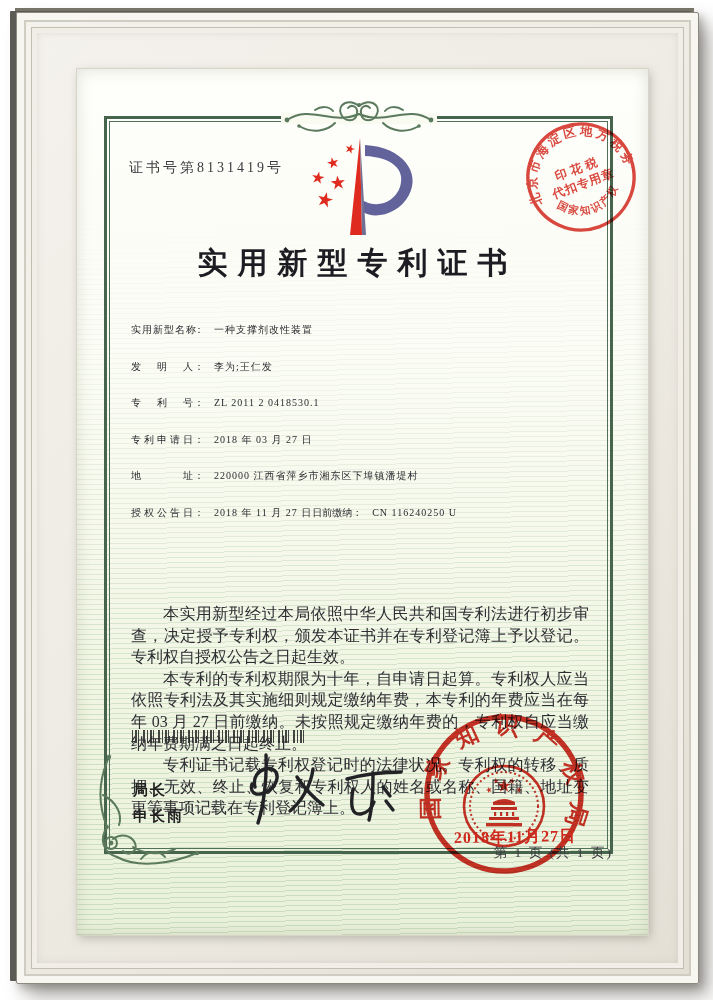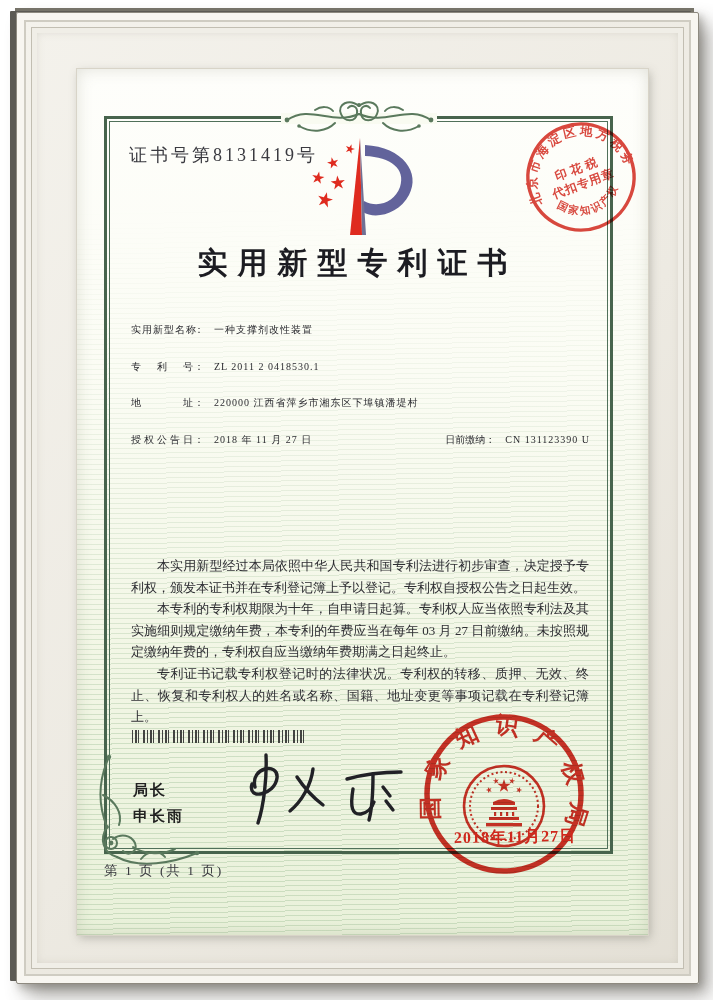--- a/index.html
+++ b/index.html
@@ -21,45 +21,45 @@
   .paper::before{content:"";position:absolute;inset:0;pointer-events:none;
          background:repeating-linear-gradient(179deg, rgba(122,168,118,.28) 0 1px, rgba(255,255,255,0) 1px 5px);
          -webkit-mask-image:linear-gradient(180deg, rgba(0,0,0,0) 0 16%, rgba(0,0,0,.45) 45%, #000 78%);
          mask-image:linear-gradient(180deg, rgba(0,0,0,0) 0 16%, rgba(0,0,0,.45) 45%, #000 78%);}
   
   .cert{position:absolute;left:27px;top:47px;width:503px;height:732px;border:3px solid #47644d;}
   .cert::before{content:"";position:absolute;inset:2px;border:1px solid #50705a;pointer-events:none;}
   .orn-top{position:absolute;left:50%;top:-23px;transform:translateX(-50%);}
   .orn-corner{position:absolute;left:-18px;top:636px;}
   
-  .certno{position:absolute;left:22px;top:24px;font-size:18px;letter-spacing:3px;color:#3a3a40;}
+  .certno{position:absolute;left:22px;top:40px;font-size:14px;letter-spacing:3px;color:#3a3a40;}
   .logo{position:absolute;left:196px;top:16px;}
   .title{position:absolute;left:0;right:12px;top:124px;text-align:center;font-size:30px;font-weight:700;
          letter-spacing:10px;text-indent:10px;color:#1c1c22;}
   .fields{position:absolute;left:24px;right:20px;top:204px;font-size:10px;color:#2b2b30;}
   .frow{height:36.5px;white-space:nowrap;}
   .flabel{display:inline-block;width:6.3em;text-align:justify;text-align-last:justify;letter-spacing:1px;}
   .fcolon{display:inline-block;margin-right:10px;}
   .fvalue{letter-spacing:1px;}
-  .frow.split{display:flex;justify-content:space-between;}
-  .paras{position:absolute;left:24px;right:21px;top:436px;font-size:13px;line-height:21.6px;
+  .frow.split{display:flex;justify-content:flex-start;}
+  .paras{position:absolute;left:24px;right:21px;top:484px;font-size:16px;line-height:21.6px;
          text-align:justify;color:#2e2e33;}
   .paras p{margin:0;text-indent:2em;}
   .barcode{position:absolute;left:25px;top:611px;width:172px;height:13px;opacity:.88;
          background:repeating-linear-gradient(90deg,#2c2c2c 0 1px,transparent 1px 3px,#2c2c2c 3px 5px,
                     transparent 5px 6px,#2c2c2c 6px 7px,transparent 7px 11px,#2c2c2c 11px 13px,transparent 13px 15px);}
   .sig-block{position:absolute;left:26px;top:658px;font-family:Liberation Serif, serif;
          font-size:15px;font-weight:700;color:#222;line-height:26px;letter-spacing:2px;}
   .sig-hand{position:absolute;left:118px;top:628px;}
   
   .seal-main{position:absolute;left:312px;top:590px;mix-blend-mode:multiply;opacity:.93;}
   .seal-date{position:absolute;left:318px;top:708px;width:180px;text-align:center;color:#cf281c;
          font-size:16px;font-weight:700;letter-spacing:1px;transform:rotate(-1deg);}
   .seal-tax{position:absolute;left:416px;top:0px;transform:rotate(-20deg);mix-blend-mode:multiply;opacity:.9;}
-  .pagefoot{position:absolute;left:27px;width:509px;top:793px;text-align:left;font-size:13.5px;
+  .pagefoot{position:absolute;left:27px;width:509px;top:775px;text-align:right;font-size:13.5px;
          letter-spacing:2px;color:#3a3a40;}
 </style>
 </head>
 <body>
 
 <div class="scene">
   <div class="photo">
     <div class="lip"></div>
 
     <div class="paper">
@@ -141,31 +141,37 @@
           </g>
         </svg>
 
         <div class="title">实用新型专利证书</div>
 
         <div class="fields">
           <div class="frow">
             <span class="flabel">实用新型名称</span><span class="fcolon">：</span><span class="fvalue">一种支撑剂改性装置</span>
           </div>
           <div class="frow">
+            <span class="flabel">发明人</span><span class="fcolon">：</span><span class="fvalue">李为;王仁发</span>
+          </div>
+          <div class="frow">
             <span class="flabel">专利号</span><span class="fcolon">：</span><span class="fvalue">ZL 2011 2 0418530.1</span>
+          </div>
+          <div class="frow">
+            <span class="flabel">专利申请日</span><span class="fcolon">：</span><span class="fvalue">2018 年 03 月 27 日</span>
           </div>
           <div class="frow">
             <span class="flabel">地址</span><span class="fcolon">：</span><span class="fvalue">220000 江西省萍乡市湘东区下埠镇潘堤村</span>
           </div>
           <div class="frow split">
             <span>
               <span class="flabel">授权公告日</span><span class="fcolon">：</span><span class="fvalue">2018 年 11 月 27 日</span>
             </span>
             <span>
-              <span>日前缴纳</span><span class="fcolon">：</span><span class="fvalue">CN 131123390 U</span>
+              <span>日前缴纳</span><span class="fcolon">：</span><span class="fvalue">CN 116240250 U</span>
             </span>
           </div>
         </div>
 
         <div class="paras">
           <p>本实用新型经过本局依照中华人民共和国专利法进行初步审查，决定授予专利权，颁发本证书并在专利登记簿上予以登记。专利权自授权公告之日起生效。</p>
           <p>本专利的专利权期限为十年，自申请日起算。专利权人应当依照专利法及其实施细则规定缴纳年费，本专利的年费应当在每年 03 月 27 日前缴纳。未按照规定缴纳年费的，专利权自应当缴纳年费期满之日起终止。</p>
           <p>专利证书记载专利权登记时的法律状况。专利权的转移、质押、无效、终止、恢复和专利权人的姓名或名称、国籍、地址变更等事项记载在专利登记簿上。</p>
         </div>
 

